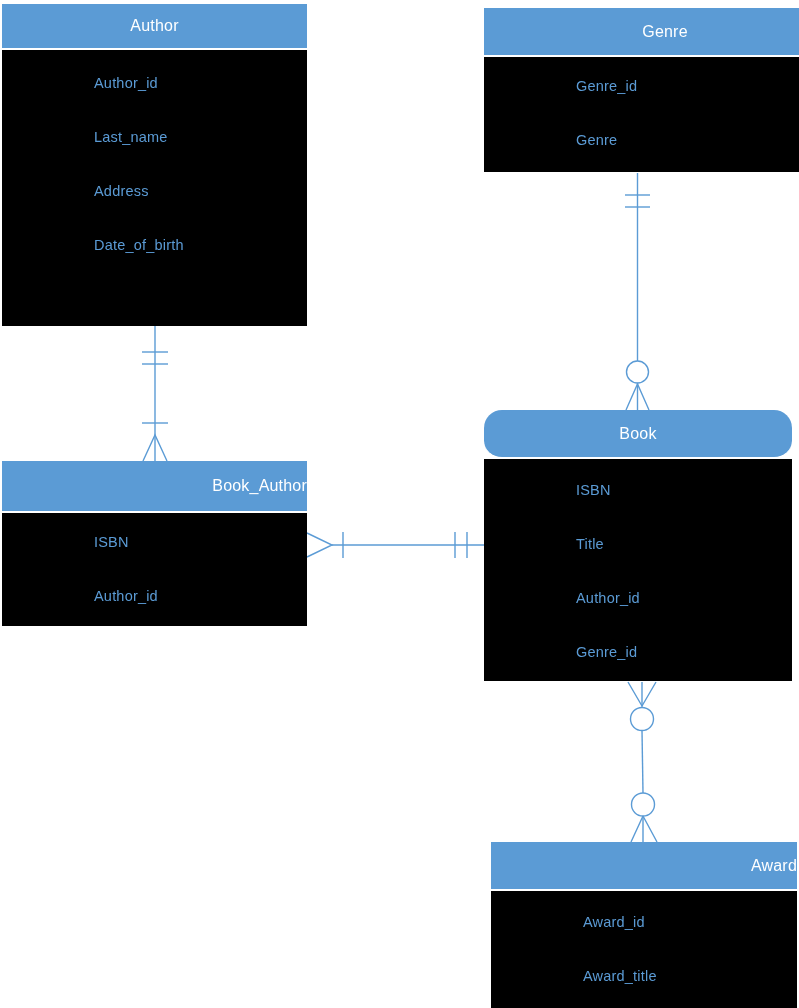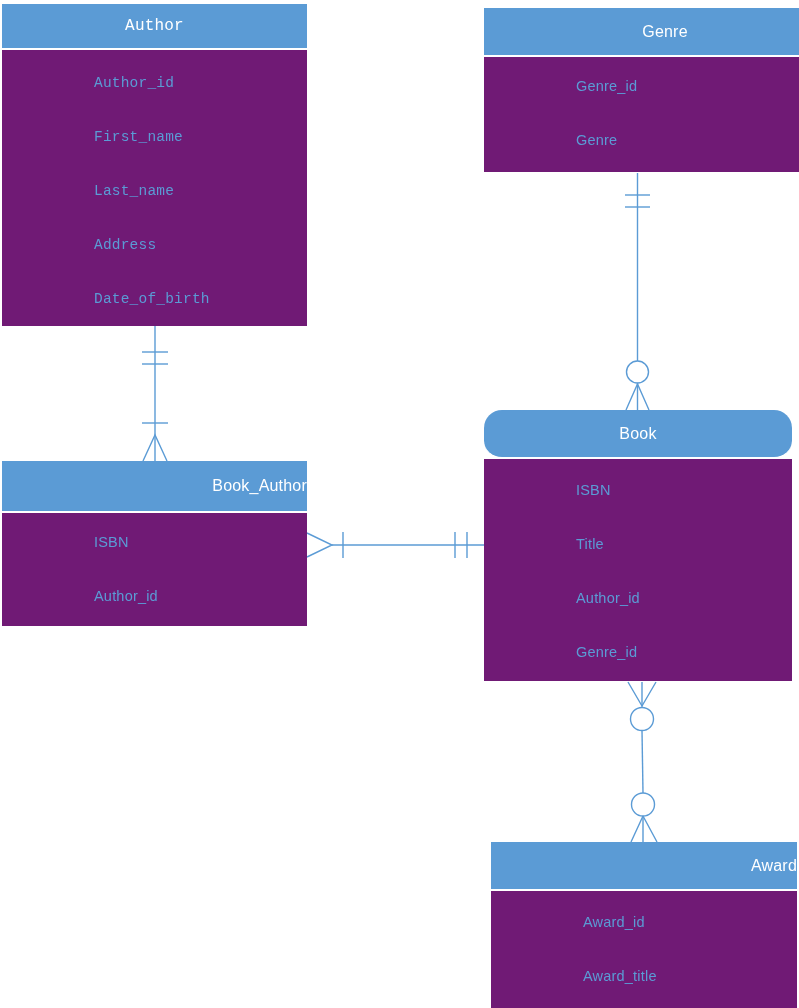--- a/index.html
+++ b/index.html
@@ -25,34 +25,34 @@
     color: #ffffff;
     display: flex;
     align-items: center;
     justify-content: center;
     font-size: 16px;
     letter-spacing: 0.2px;
     border-bottom: 2px solid #ffffff;
   }
   .entity-body {
     box-sizing: border-box;
-    background: #701a75;
+    background: #000000;
     overflow: hidden;
   }
   .attr {
     height: 54px;
     display: flex;
     align-items: center;
     padding-left: 92px;
     color: #5b9bd5;
     font-size: 14.5px;
     letter-spacing: 0.2px;
   }
   
-  #entity-author      { left: 2px;   top: 4px;   width: 305px; font-family: Liberation Mono, monospace; }
+  #entity-author      { left: 2px;   top: 4px;   width: 305px; }
   #entity-author .entity-header      { height: 46px; }
   #entity-author .entity-body        { height: 276px; padding-top: 6px; }
 
   #entity-genre       { left: 484px; top: 8px;   width: 362px; }
   #entity-genre .entity-header       { height: 49px; }
   #entity-genre .entity-body         { height: 115px; padding-top: 2px; }
 
   #entity-book        { left: 484px; top: 410px; width: 308px; }
   #entity-book .entity-header        { height: 49px; border-radius: 18px; }
   #entity-book .entity-body          { height: 222px; padding-top: 4px; }
@@ -126,21 +126,20 @@
       <path d="M631,842 L643,816 M657,842 L643,816"></path>
     </g>
   </svg>
 
   <div class="entity" id="entity-author">
     <div class="entity-header">
       <span>Author</span>
     </div>
     <div class="entity-body">
       <div class="attr">Author_id</div>
-      <div class="attr">First_name</div>
       <div class="attr">Last_name</div>
       <div class="attr">Address</div>
       <div class="attr">Date_of_birth</div>
     </div>
   </div>
 
   <div class="entity" id="entity-genre">
     <div class="entity-header">
       <span>Genre</span>
     </div>

